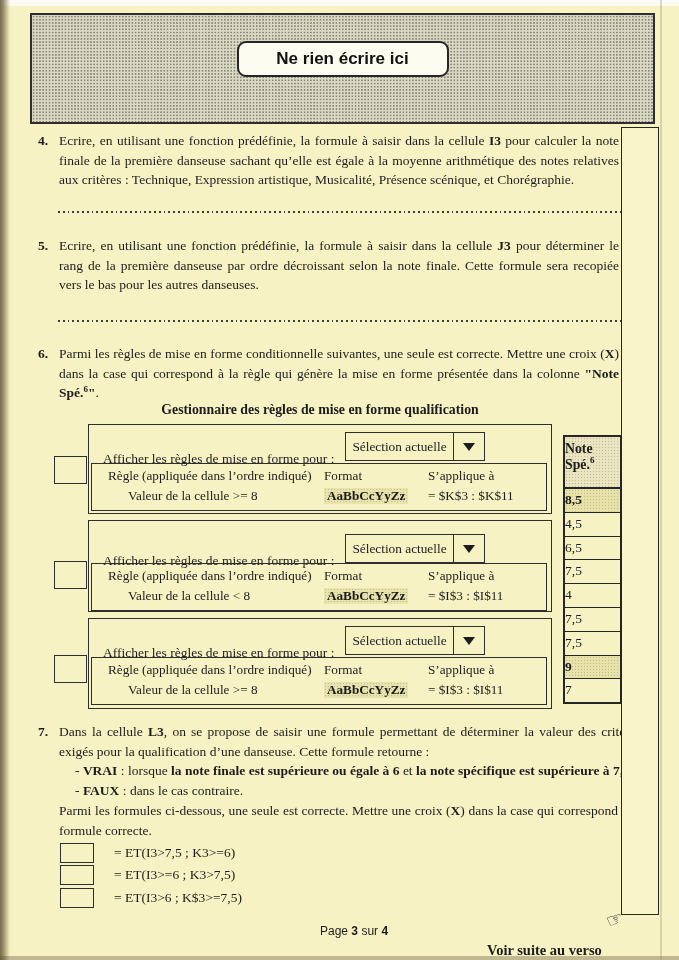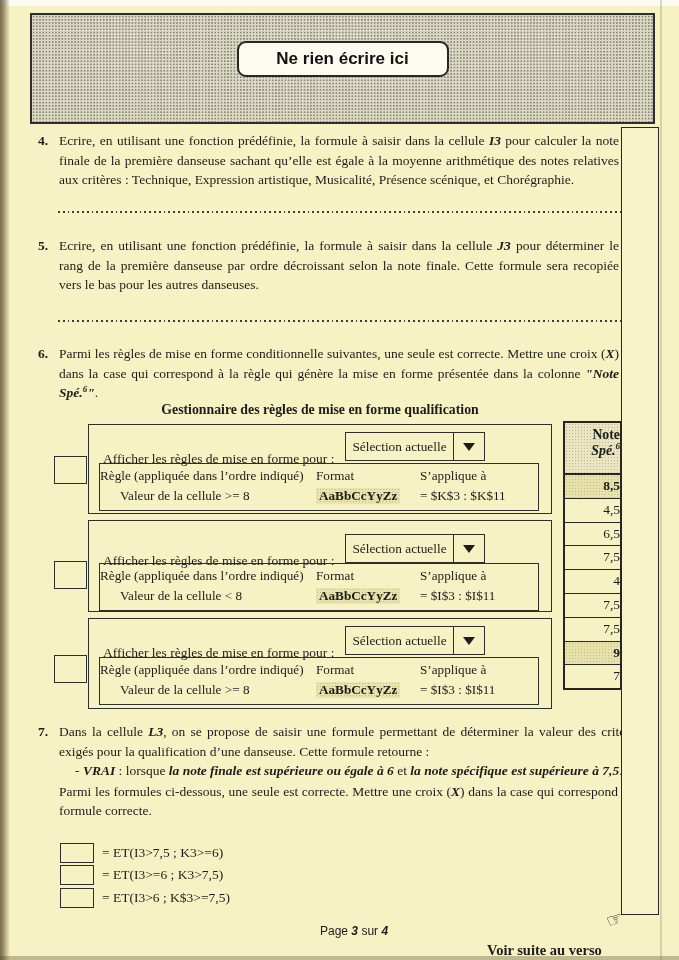--- a/index.html
+++ b/index.html
@@ -29,72 +29,72 @@
     display:flex;align-items:center;justify-content:center;
     font-family:"Liberation Sans", sans-serif;font-weight:bold;font-size:17px;color:#111;
   }
 
   
   .q{position:absolute;display:flex;font-size:13.5px;line-height:19.5px;}
   .qnum{flex:none;width:21px;font-weight:bold;}
   .qtext{width:560px;text-align:justify;}
   .q7 .qtext{width:582px;}
   sup{font-size:9px;vertical-align:super;line-height:0;}
-  b{font-weight:bold;font-style:italic;}
+  b{font-weight:bold;}
 
   .dots{position:absolute;height:2px;
     background:repeating-linear-gradient(to right,#3d3d3d 0 1.8px,transparent 1.8px 4.8px);}
 
   .bullets{margin:0 0 0 16px;padding:0;list-style:none;}
   .closing{margin-top:1px;text-align:justify;}
 
   
   .cf-title{position:absolute;left:88px;top:402px;width:464px;text-align:center;
     font-weight:bold;font-size:13.8px;}
   .rule-block{position:absolute;left:88px;width:462px;border:1.8px solid #2e2e2e;font-size:13.5px;}
   .rb1{top:424px;height:88px;} .rb2{top:520px;height:90px;} .rb3{top:618px;height:89px;}
   .afficher{position:absolute;left:14px;top:26px;}
   .rb2 .afficher,.rb2 .dropdown{margin-top:6px;}
   .dropdown{position:absolute;left:256px;top:7px;width:138px;height:27px;
     border:1.7px solid #2e2e2e;display:flex;align-items:stretch;background:transparent;}
   .dd-value{flex:1;display:flex;align-items:center;justify-content:center;font-size:13.3px;}
   .dd-btn{flex:none;width:30px;border-left:1.7px solid #2e2e2e;display:flex;align-items:center;justify-content:center;}
   .tri-down{width:0;height:0;border-left:6px solid transparent;border-right:6px solid transparent;
     border-top:8px solid #1d1d1d;}
-  .rule-inner{position:absolute;left:10px;top:38px;width:438px;height:44px;
-    border:1.6px solid #2e2e2e;padding:2px 0 0 0;}
+  .rule-inner{position:absolute;left:2px;top:38px;width:438px;height:44px;
+    border:1.6px solid #2e2e2e;padding:2px 0 0 16px;}
   .rb2 .rule-inner{top:42px;}
   .ri-row{display:grid;grid-template-columns:216px 104px auto;height:20px;align-items:center;font-size:13.2px;}
   .ri-cond{padding-left:20px;}
   .fmt-sample{font-weight:bold;display:inline-block;padding:0 3px;
     background-color:#e9e4ad;
     background-image:radial-gradient(circle,rgba(150,146,90,.45) .8px,transparent .9px);
     background-size:3px 3px;}
   .rcheck{position:absolute;left:54px;width:31px;height:26px;border:1.7px solid #2e2e2e;background:transparent;}
   .rc1{top:456px;} .rc2{top:561px;} .rc3{top:655px;}
 
   
-  .note-table{position:absolute;left:563px;top:421px;width:55px;border:2px solid #262626;text-align:right;}
+  .note-table{position:absolute;left:563px;top:435px;width:55px;border:2px solid #262626;text-align:left;}
   .note-head{height:46px;border-bottom:2px solid #262626;font-weight:bold;font-size:13.8px;
     line-height:16px;padding-top:4px;
     background-color:#eae5c0;
     background-image:radial-gradient(circle,rgba(130,126,85,.4) .8px,transparent .9px);
     background-size:3px 3px;}
   .note-cell{height:22.8px;line-height:22.8px;border-bottom:1.5px solid #262626;font-size:13.5px;}
   .note-cell:last-child{border-bottom:none;}
   .note-cell.hl{font-weight:bold;
     background-color:#e7e2a9;
     background-image:radial-gradient(circle,rgba(150,146,90,.45) .8px,transparent .9px);
     background-size:3px 3px;}
 
   
   .formulas{position:absolute;left:60px;top:843px;display:flex;flex-direction:column;gap:3px;}
   .frow{display:flex;align-items:center;gap:8px;height:19.5px;}
   .fcheck{flex:none;width:32px;height:18px;border:1.6px solid #2e2e2e;background:transparent;}
-  .flabel{font-size:13.5px;white-space:nowrap;}
+  .flabel{font-size:13.5px;white-space:nowrap;margin-left:12px;}
 
   
   .page-num{position:absolute;left:320px;top:924px;font-family:"Liberation Sans", sans-serif;font-size:12px;}
   .verso{position:absolute;left:487px;top:917px;font-weight:bold;font-size:14.5px;margin-top:25px;}
   .hand{position:absolute;left:606px;top:908px;font-family:"DejaVu Sans", sans-serif;
     font-size:19px;transform:rotate(-20deg);}
 
   
   .margin-col{position:absolute;left:621px;top:127px;width:36px;height:786px;
     border:1.8px solid #262626;background:#f8f4c8;}
@@ -218,20 +218,21 @@
     <div class="note-cell hl">9</div>
     <div class="note-cell">7</div>
   </div>
 
   <div class="q q7" style="left:38px;top:722px;">
     <span class="qnum">7.</span>
     <span class="qtext">
       <span style="display:block;text-align:justify;"><span>Dans la cellule </span><b>L3</b><span>, on se propose de saisir une formule permettant de déterminer la valeur des critères exigés pour la qualification d’une danseuse. Cette formule retourne :</span></span>
       <span class="bullets" style="display:block;">
         <span style="display:block;"><span>-  </span><b>VRAI</b><span> : lorsque </span><b>la note finale est supérieure ou égale à 6</b><span> et </span><b>la note spécifique est supérieure à 7,5</b><span>.</span></span>
+        <span style="display:block;"><span>-  </span><b>FAUX</b><span> : dans le cas contraire.</span></span>
       </span>
       <span class="closing" style="display:block;"><span>Parmi les formules ci-dessous, une seule est correcte. Mettre une croix (</span><b>X</b><span>) dans la case qui correspond à la formule correcte.</span></span>
     </span>
   </div>
 
   <div class="formulas">
     <div class="frow">
       <span class="fcheck"></span>
       <span class="flabel">= ET(I3&gt;7,5 ; K3&gt;=6)</span>
     </div>

